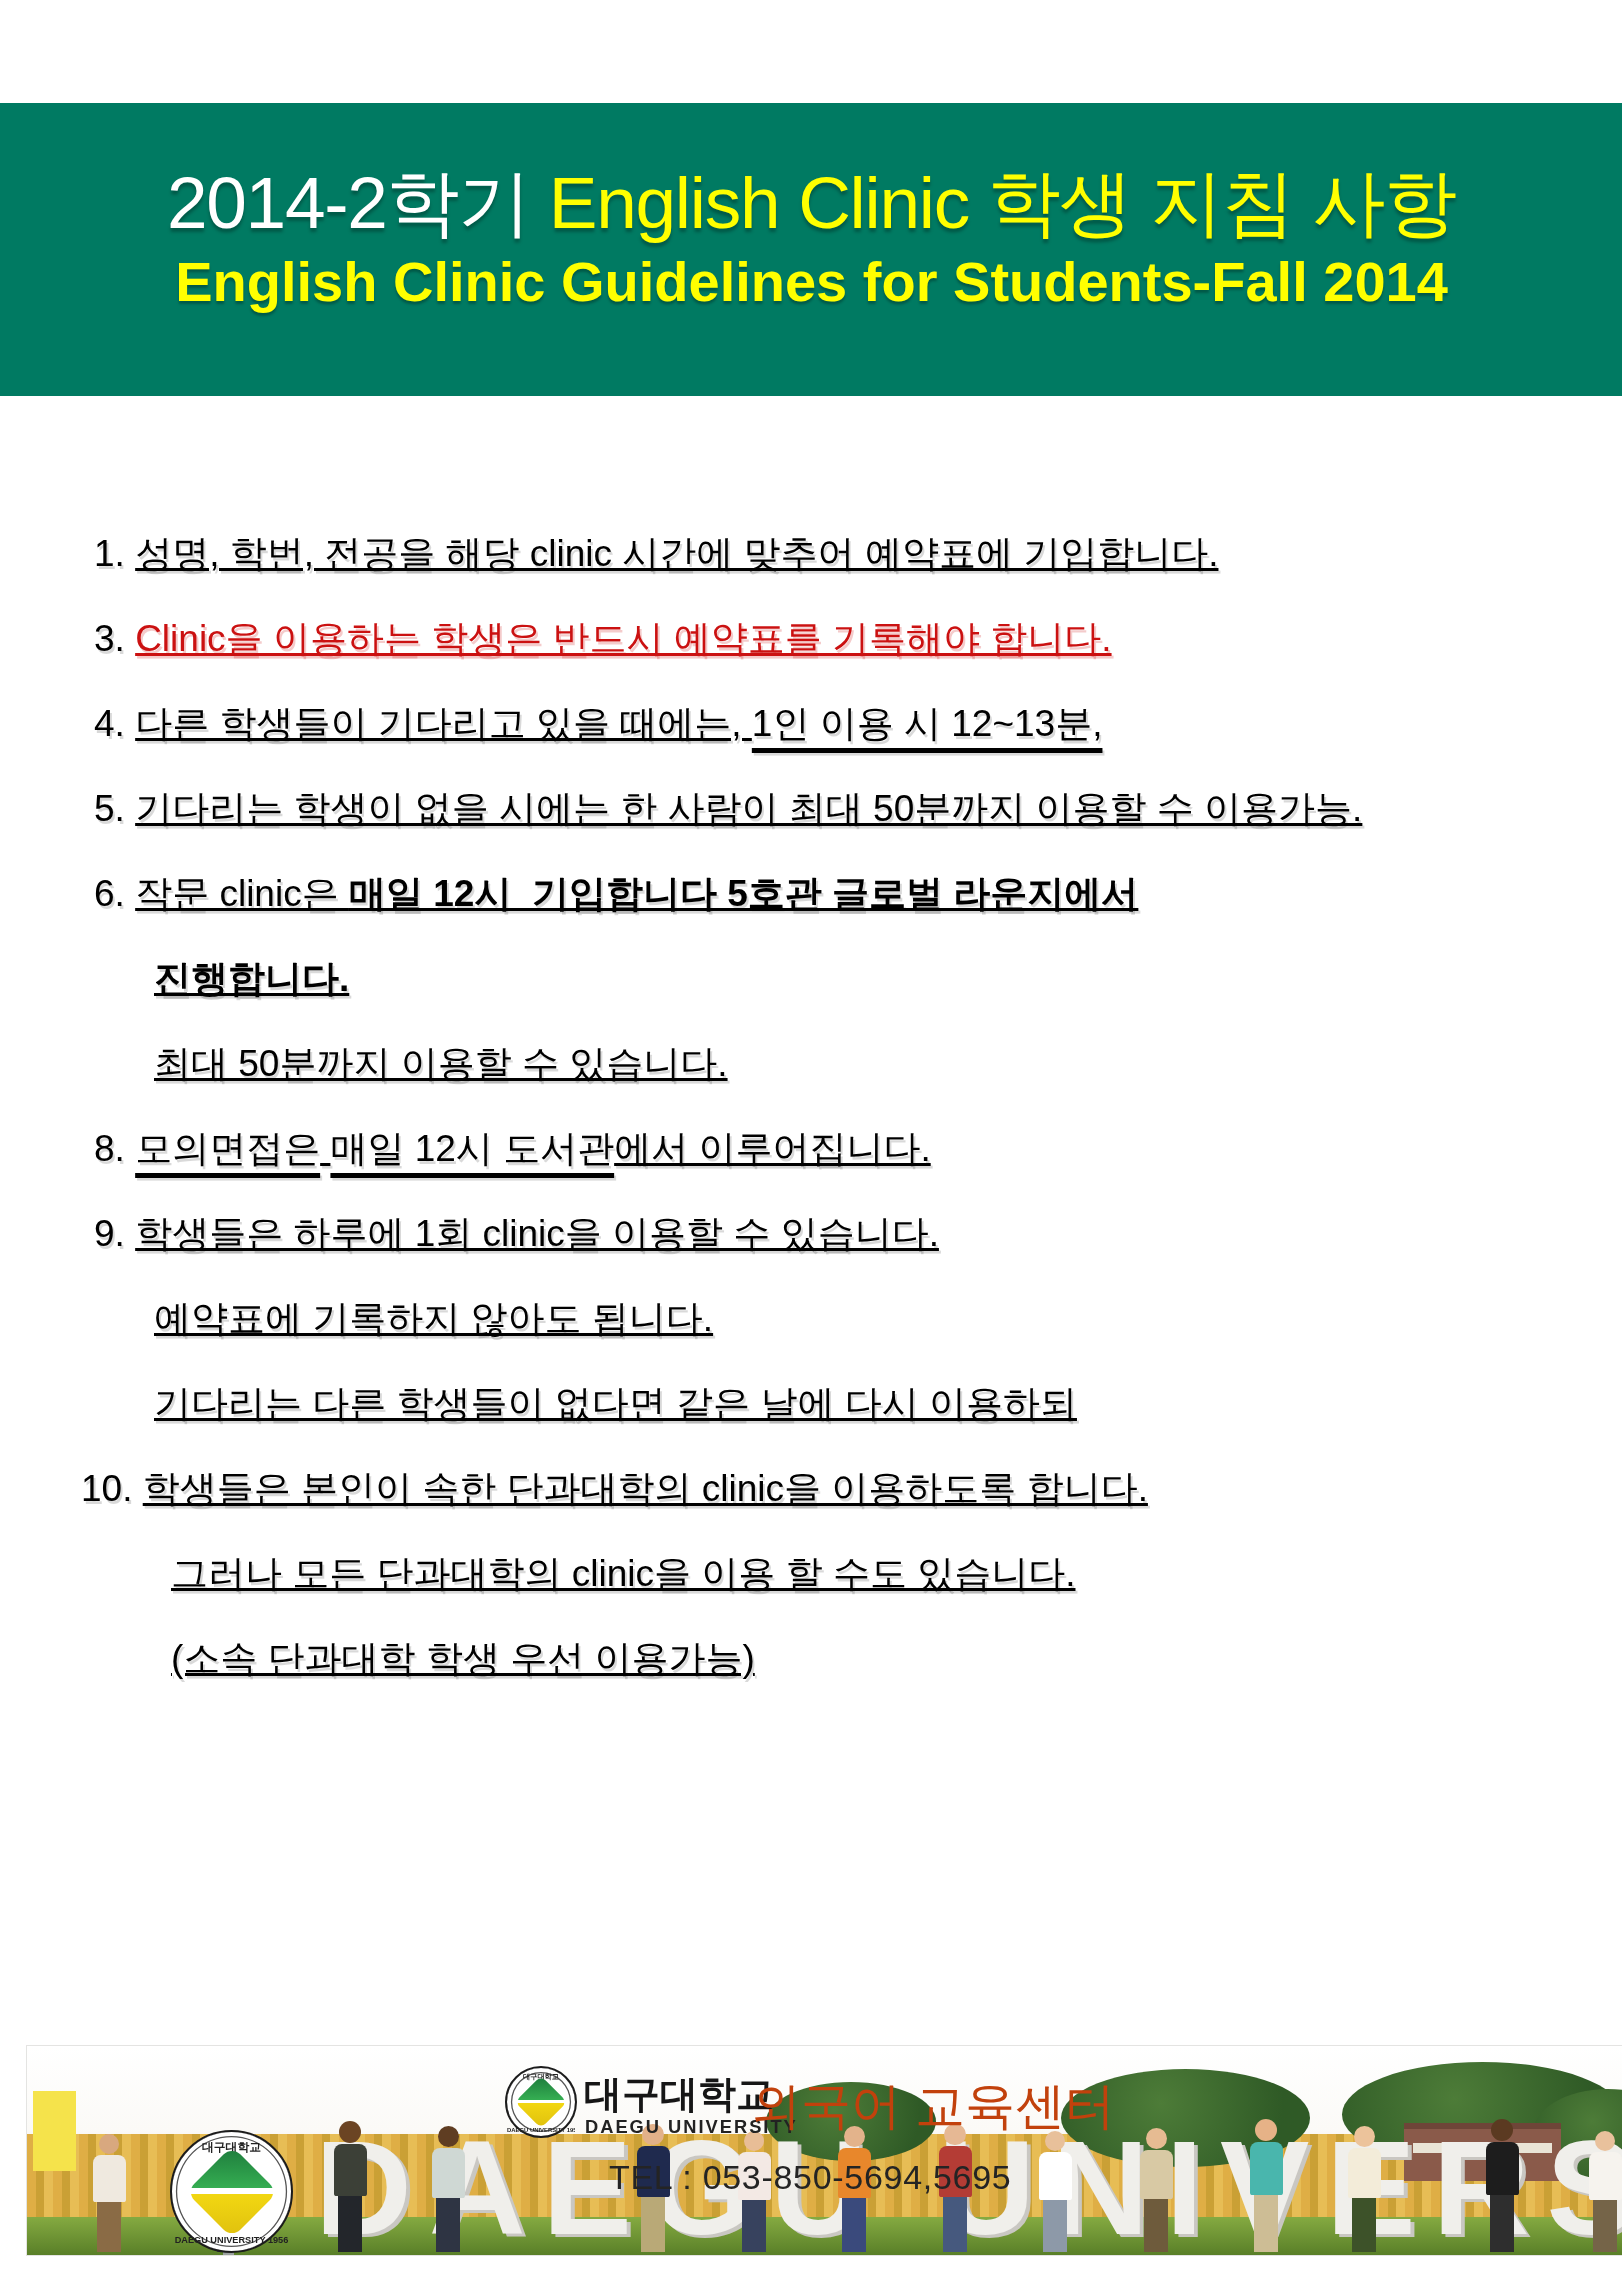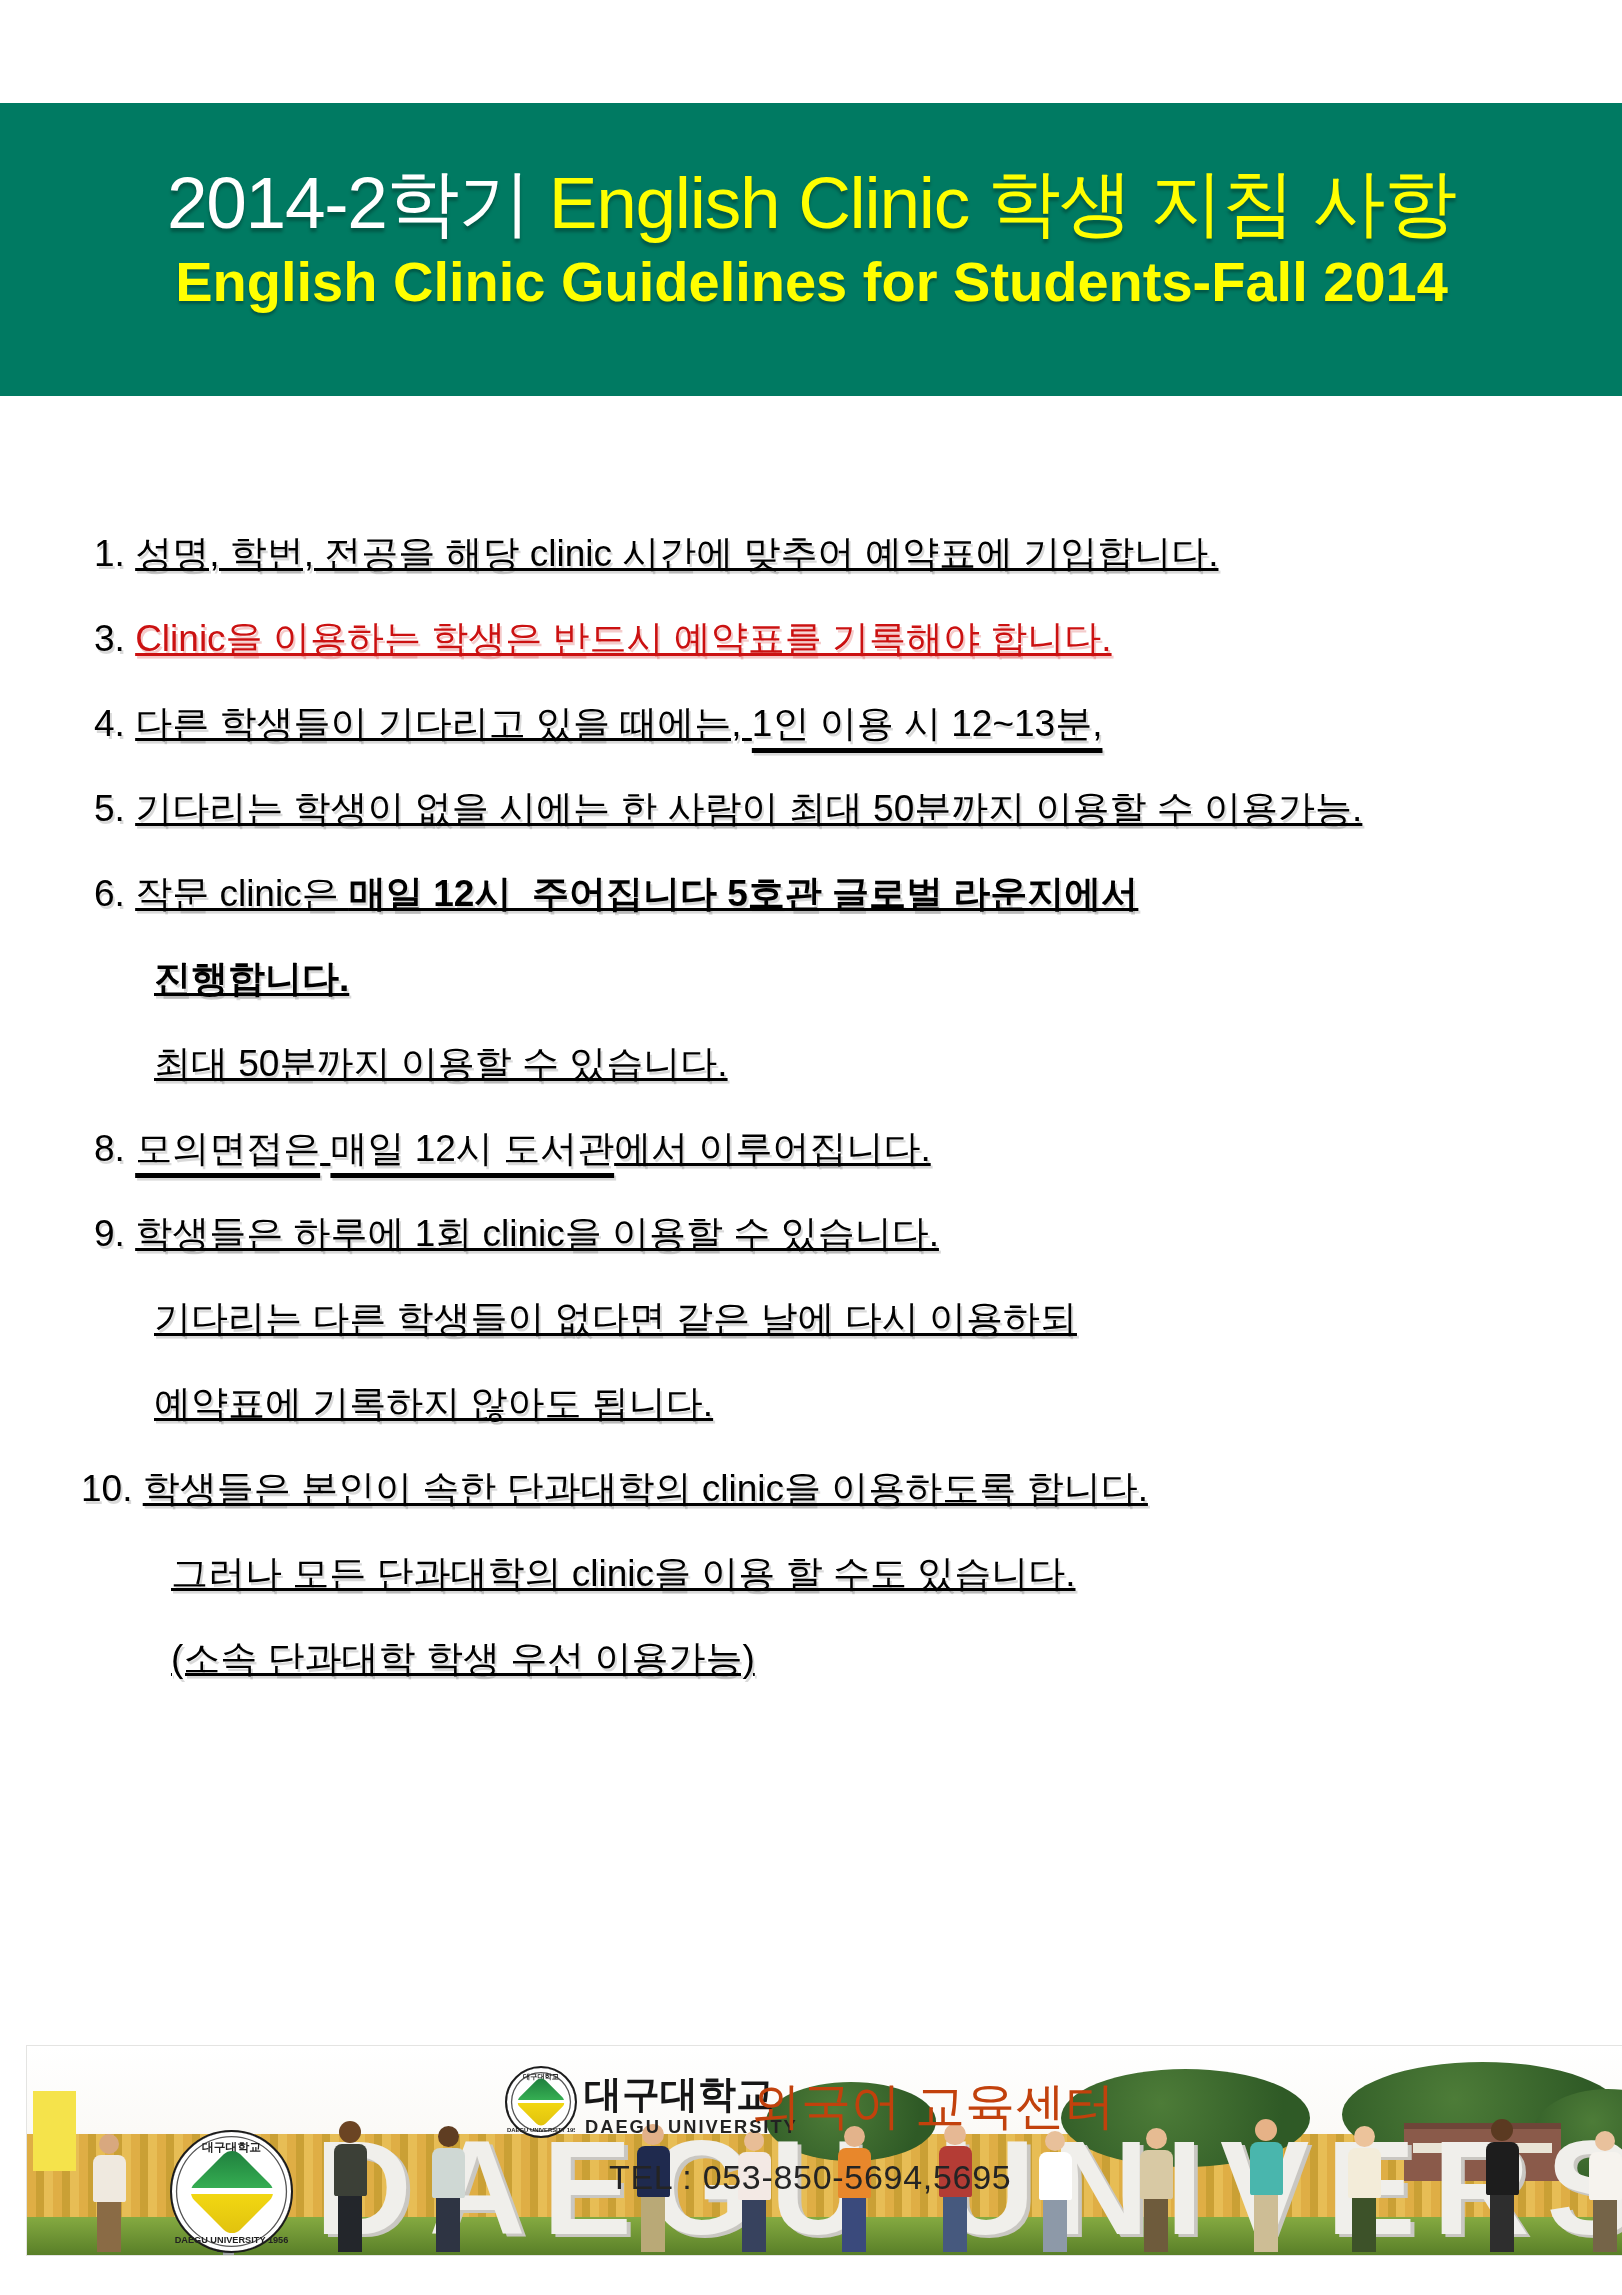--- a/index.html
+++ b/index.html
@@ -101,27 +101,27 @@
       <span class="t-sem">2014-2학기</span><span class="t-rest"> English Clinic 학생 지침 사항</span>
     </div>
     <div class="title-line2">English Clinic Guidelines for Students-Fall 2014</div>
   </header>
 
   <main id="guidelines">
       <div class="g-line indent-0"><span class="g-num">1.&nbsp;</span><span class="seg seg-plain">성명, 학번, 전공을 해당 clinic 시간에 맞추어 예약표에 기입합니다.</span></div>
       <div class="g-line indent-0"><span class="g-num">3.&nbsp;</span><span class="seg seg-red">Clinic을 이용하는 학생은 반드시 예약표를 기록해야 합니다.</span></div>
       <div class="g-line indent-0"><span class="g-num">4.&nbsp;</span><span class="seg seg-plain">다른 학생들이 기다리고 있을 때에는, </span><span class="seg seg-underline">1인 이용 시 12~13분,</span></div>
       <div class="g-line indent-0"><span class="g-num">5.&nbsp;</span><span class="seg seg-plain">기다리는 학생이 없을 시에는 한 사람이 최대 50분까지 이용할 수 이용가능.</span></div>
-      <div class="g-line indent-0"><span class="g-num">6.&nbsp;</span><span class="seg seg-plain">작문 clinic은 </span><span class="seg seg-bold">매일 12시  주어집니다 5호관 글로벌 라운지에서</span></div>
+      <div class="g-line indent-0"><span class="g-num">6.&nbsp;</span><span class="seg seg-plain">작문 clinic은 </span><span class="seg seg-bold">매일 12시  기입합니다 5호관 글로벌 라운지에서</span></div>
       <div class="g-line indent-1"><span class="seg seg-bold">진행합니다.</span></div>
       <div class="g-line indent-1"><span class="seg seg-plain">최대 50분까지 이용할 수 있습니다.</span></div>
       <div class="g-line indent-0"><span class="g-num">8.&nbsp;</span><span class="seg seg-underline">모의면접은</span><span class="seg seg-plain"> </span><span class="seg seg-underline">매일 12시 도서관</span><span class="seg seg-plain">에서 이루어집니다.</span></div>
       <div class="g-line indent-0"><span class="g-num">9.&nbsp;</span><span class="seg seg-plain">학생들은 하루에 1회 clinic을 이용할 수 있습니다.</span></div>
+      <div class="g-line indent-1"><span class="seg seg-plain">예약표에 기록하지 않아도 됩니다.</span></div>
       <div class="g-line indent-1"><span class="seg seg-plain">기다리는 다른 학생들이 없다면 같은 날에 다시 이용하되</span></div>
-      <div class="g-line indent-1"><span class="seg seg-plain">예약표에 기록하지 않아도 됩니다.</span></div>
       <div class="g-line indent-0" style="margin-left: -13px;"><span class="g-num">10.&nbsp;</span><span class="seg seg-plain">학생들은 본인이 속한 단과대학의 clinic을 이용하도록 합니다.</span></div>
       <div class="g-line indent-2"><span class="seg seg-plain">그러나 모든 단과대학의 clinic을 이용 할 수도 있습니다.</span></div>
       <div class="g-line indent-2"><span class="seg seg-plain">(소속 단과대학 학생 우선 이용가능)</span></div>
     </main>
 
   <footer>
     <div id="photo">
       <div class="wheat"></div>
       <div class="grass"></div>
       <div class="tree" style="left:739px;top:36px;width:170px;height:79px;"></div>

